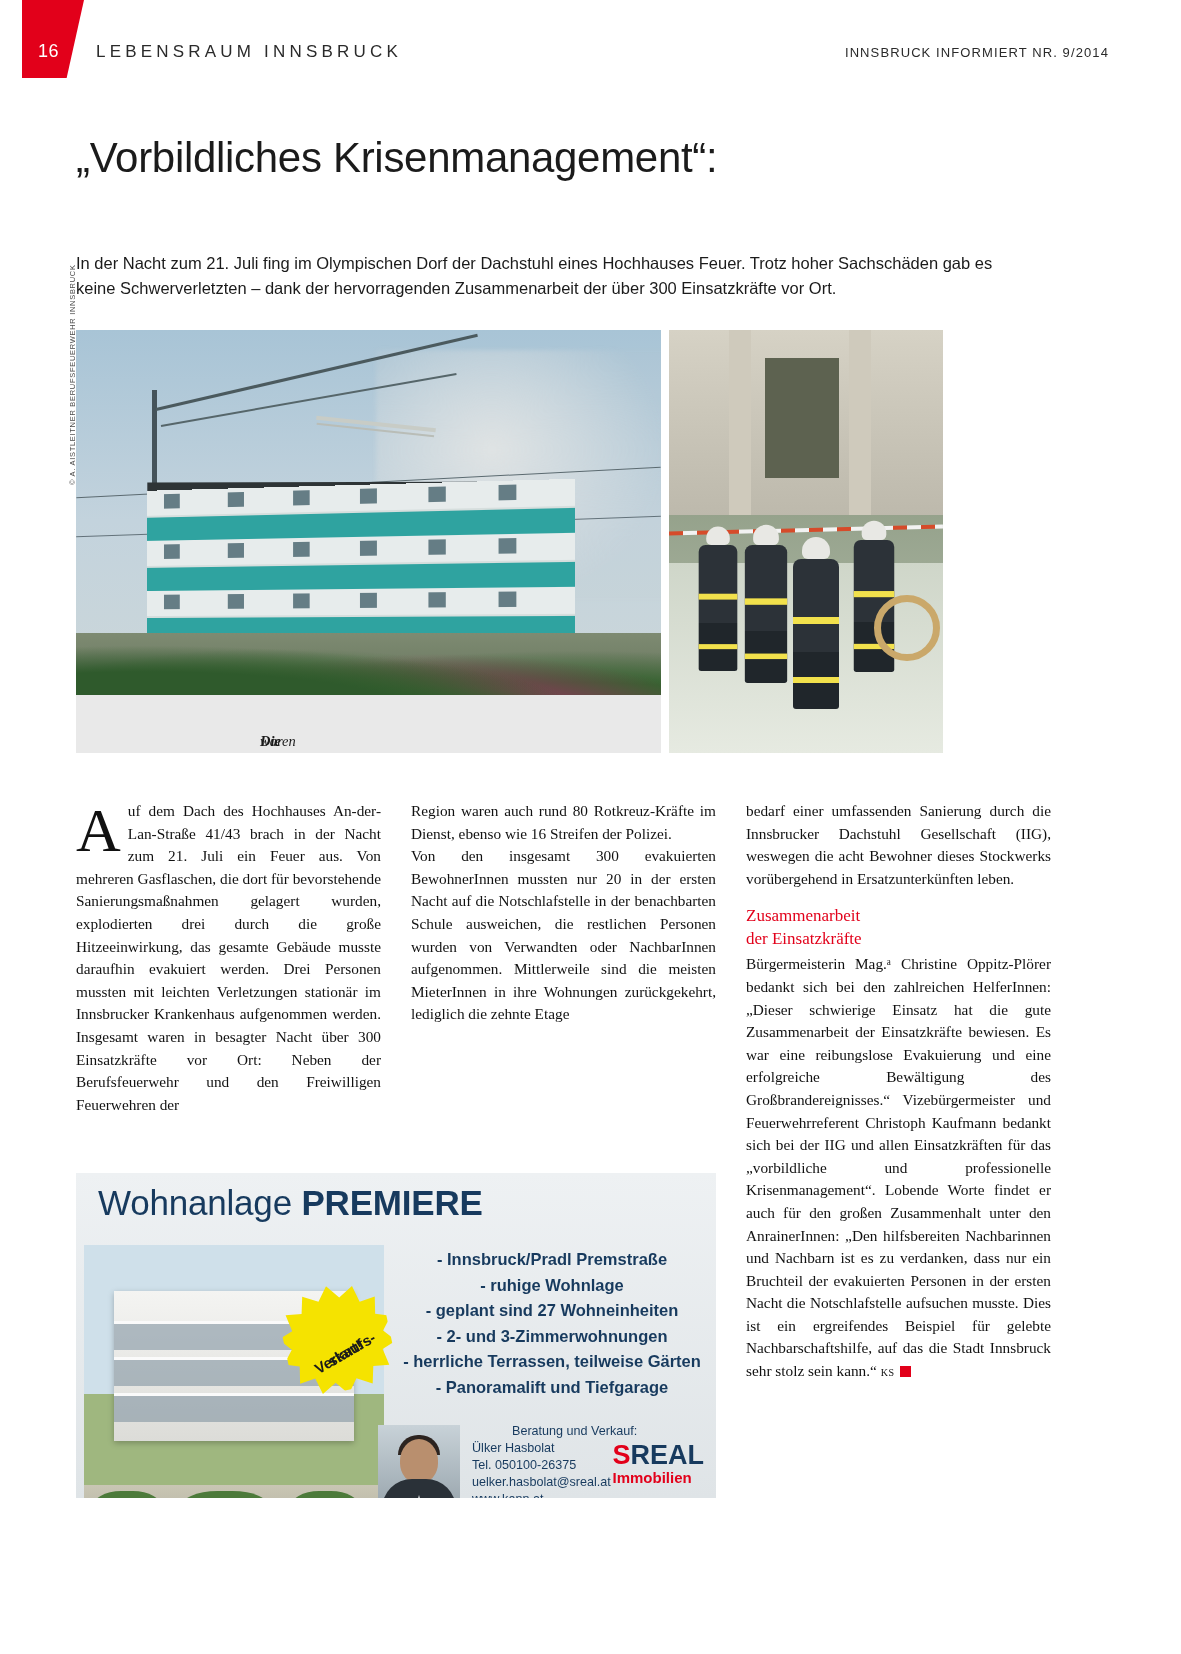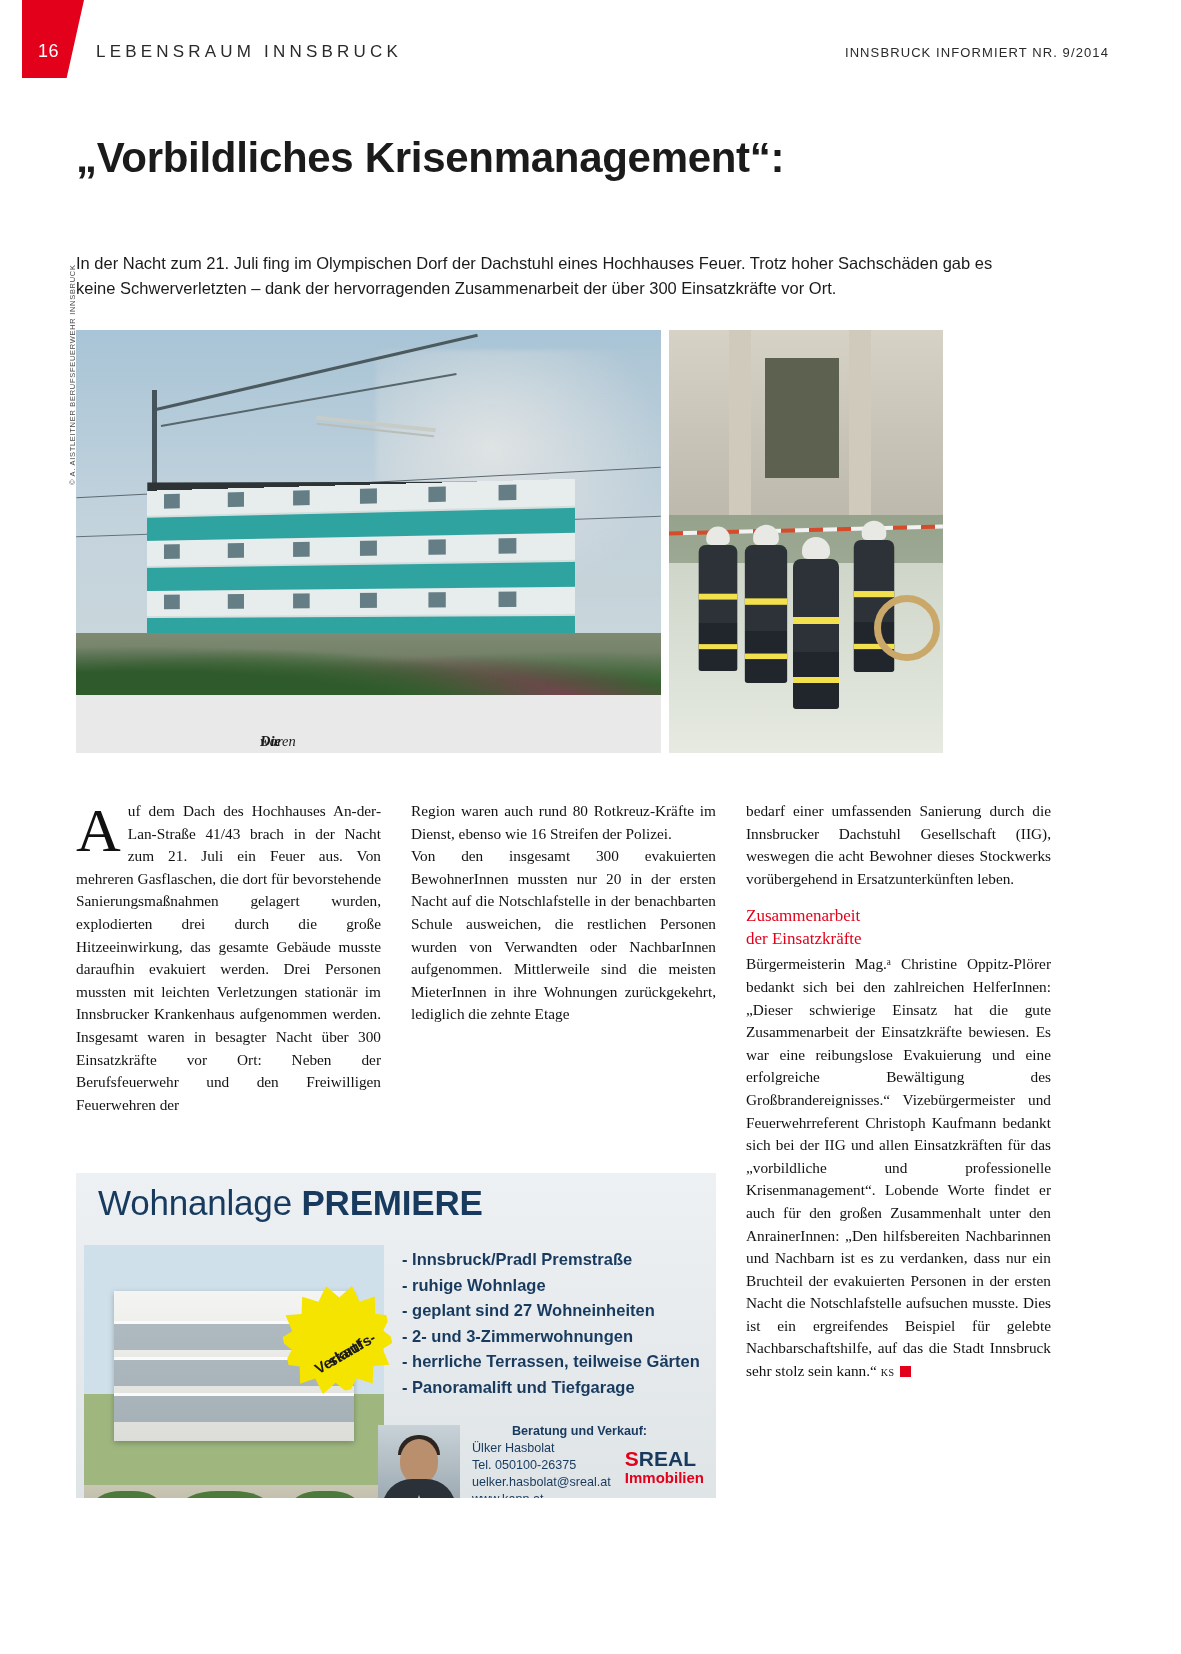--- a/index.html
+++ b/index.html
@@ -56,21 +56,21 @@
   }
 
   
   .headline {
     position: absolute;
     top: 132px;
     left: 76px;
     width: 950px;
     font-size: 42px;
     line-height: 52px;
-    font-weight: 700;
+    font-weight: 400;
     color: #1b1b1b;
     letter-spacing: -0.3px;
   }
   .standfirst {
     position: absolute;
     top: 251px;
     left: 76px;
     width: 920px;
     font-size: 16.5px;
     line-height: 25px;
@@ -405,31 +405,32 @@
   }
   .ad-bullets {
     position: absolute;
     left: 326px; top: 74px;
     width: 300px;
     font-family: "Liberation Sans", sans-serif;
     font-size: 16.5px;
     line-height: 25.5px;
     font-weight: 700;
     color: #173a5e;
+    text-align: center;
   }
   .ad-contact {
     position: absolute;
     left: 396px; top: 250px;
     width: 250px;
     font-family: "Liberation Sans", sans-serif;
     font-size: 12.6px;
     line-height: 17px;
     color: #173a5e;
   }
-  .ad-contact .c-head { font-weight: 700; padding-left: 40px; }
+  .ad-contact .c-head { font-weight: 400; padding-left: 40px; }
   .ad-portrait {
     position: absolute;
     left: 302px; top: 252px;
     width: 82px; height: 104px;
     background: linear-gradient(#c8d2d8, #8d9aa2);
     overflow: hidden;
   }
   .ad-portrait .head {
     position: absolute; left: 50%; top: 14px; transform: translateX(-50%);
     width: 38px; height: 44px; border-radius: 50% 50% 45% 45%;
@@ -451,21 +452,21 @@
     background: #e8eaec;
     clip-path: polygon(50% 0, 100% 100%, 0 100%);
   }
   .ad-logo {
     position: absolute;
     right: 12px; bottom: 12px;
     text-align: left;
   }
   .ad-logo .l1 {
     font-family: "Liberation Sans", sans-serif;
-    font-size: 21px; font-weight: 700; color: #173a5e;
+    font-size: 27px; font-weight: 700; color: #173a5e;
   }
   .ad-logo .l1 .s { color: #e2001a; }
   .ad-logo .l2 {
     font-family: "Liberation Sans", sans-serif;
     font-size: 15px; font-weight: 700; color: #e2001a;
     margin-top: -2px;
   }
 </style>
 </head>
 <body>

